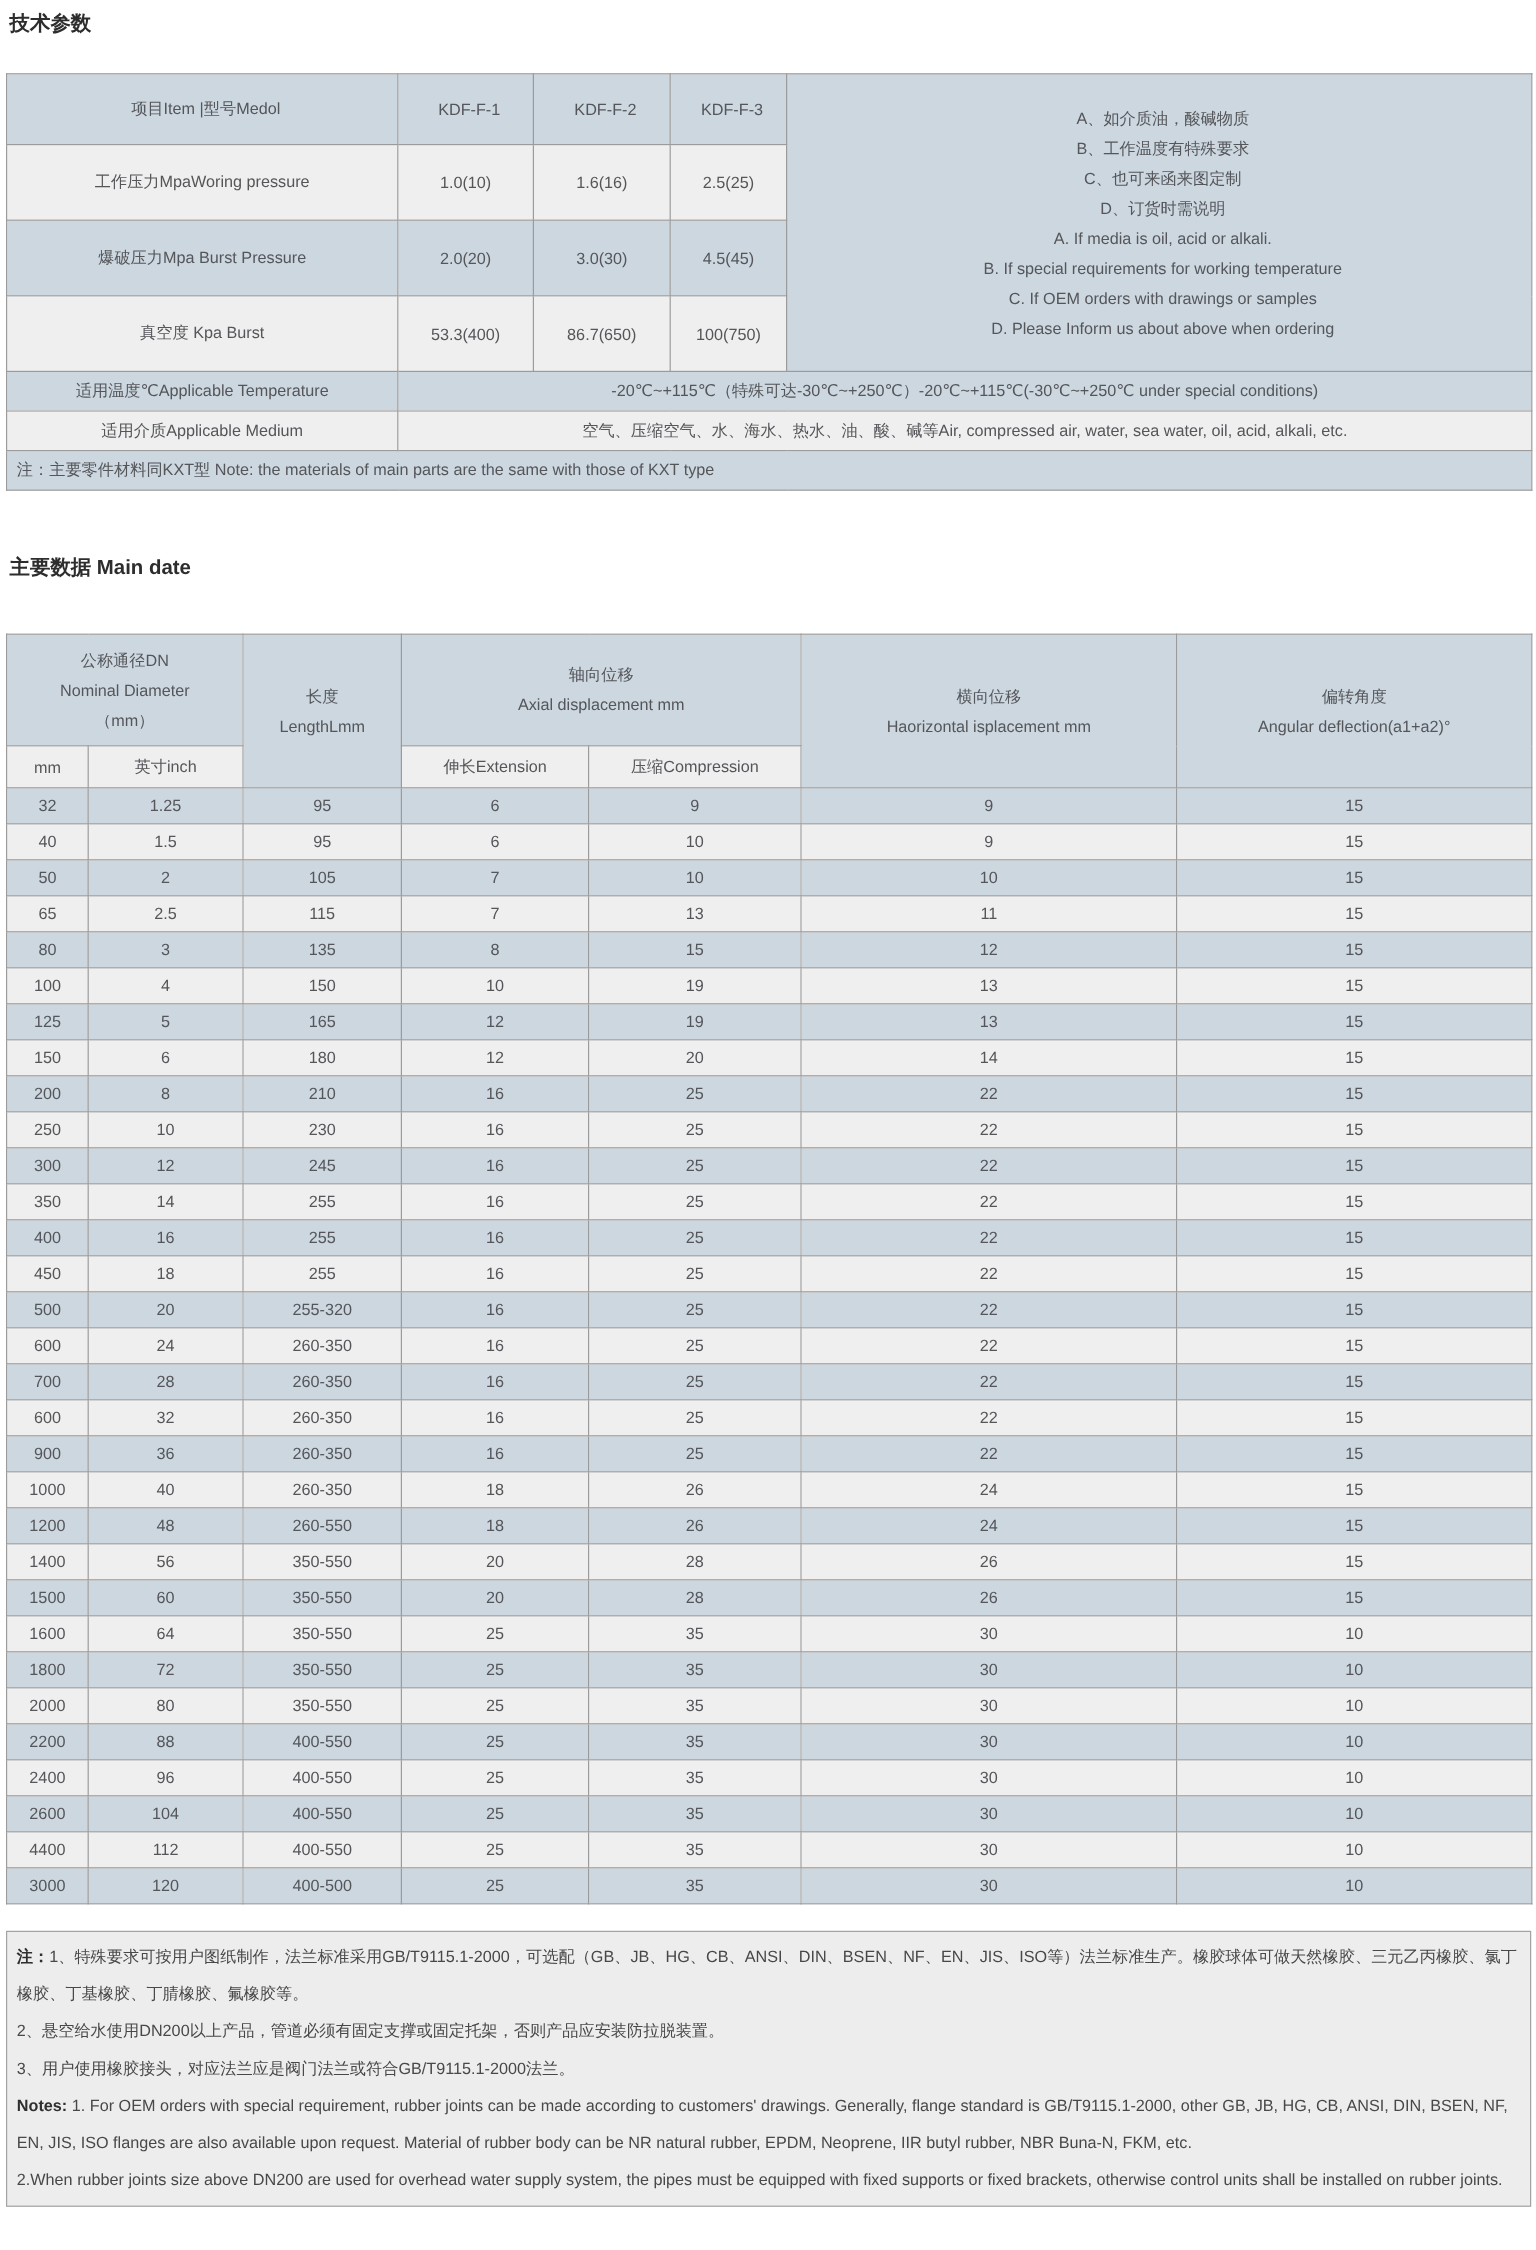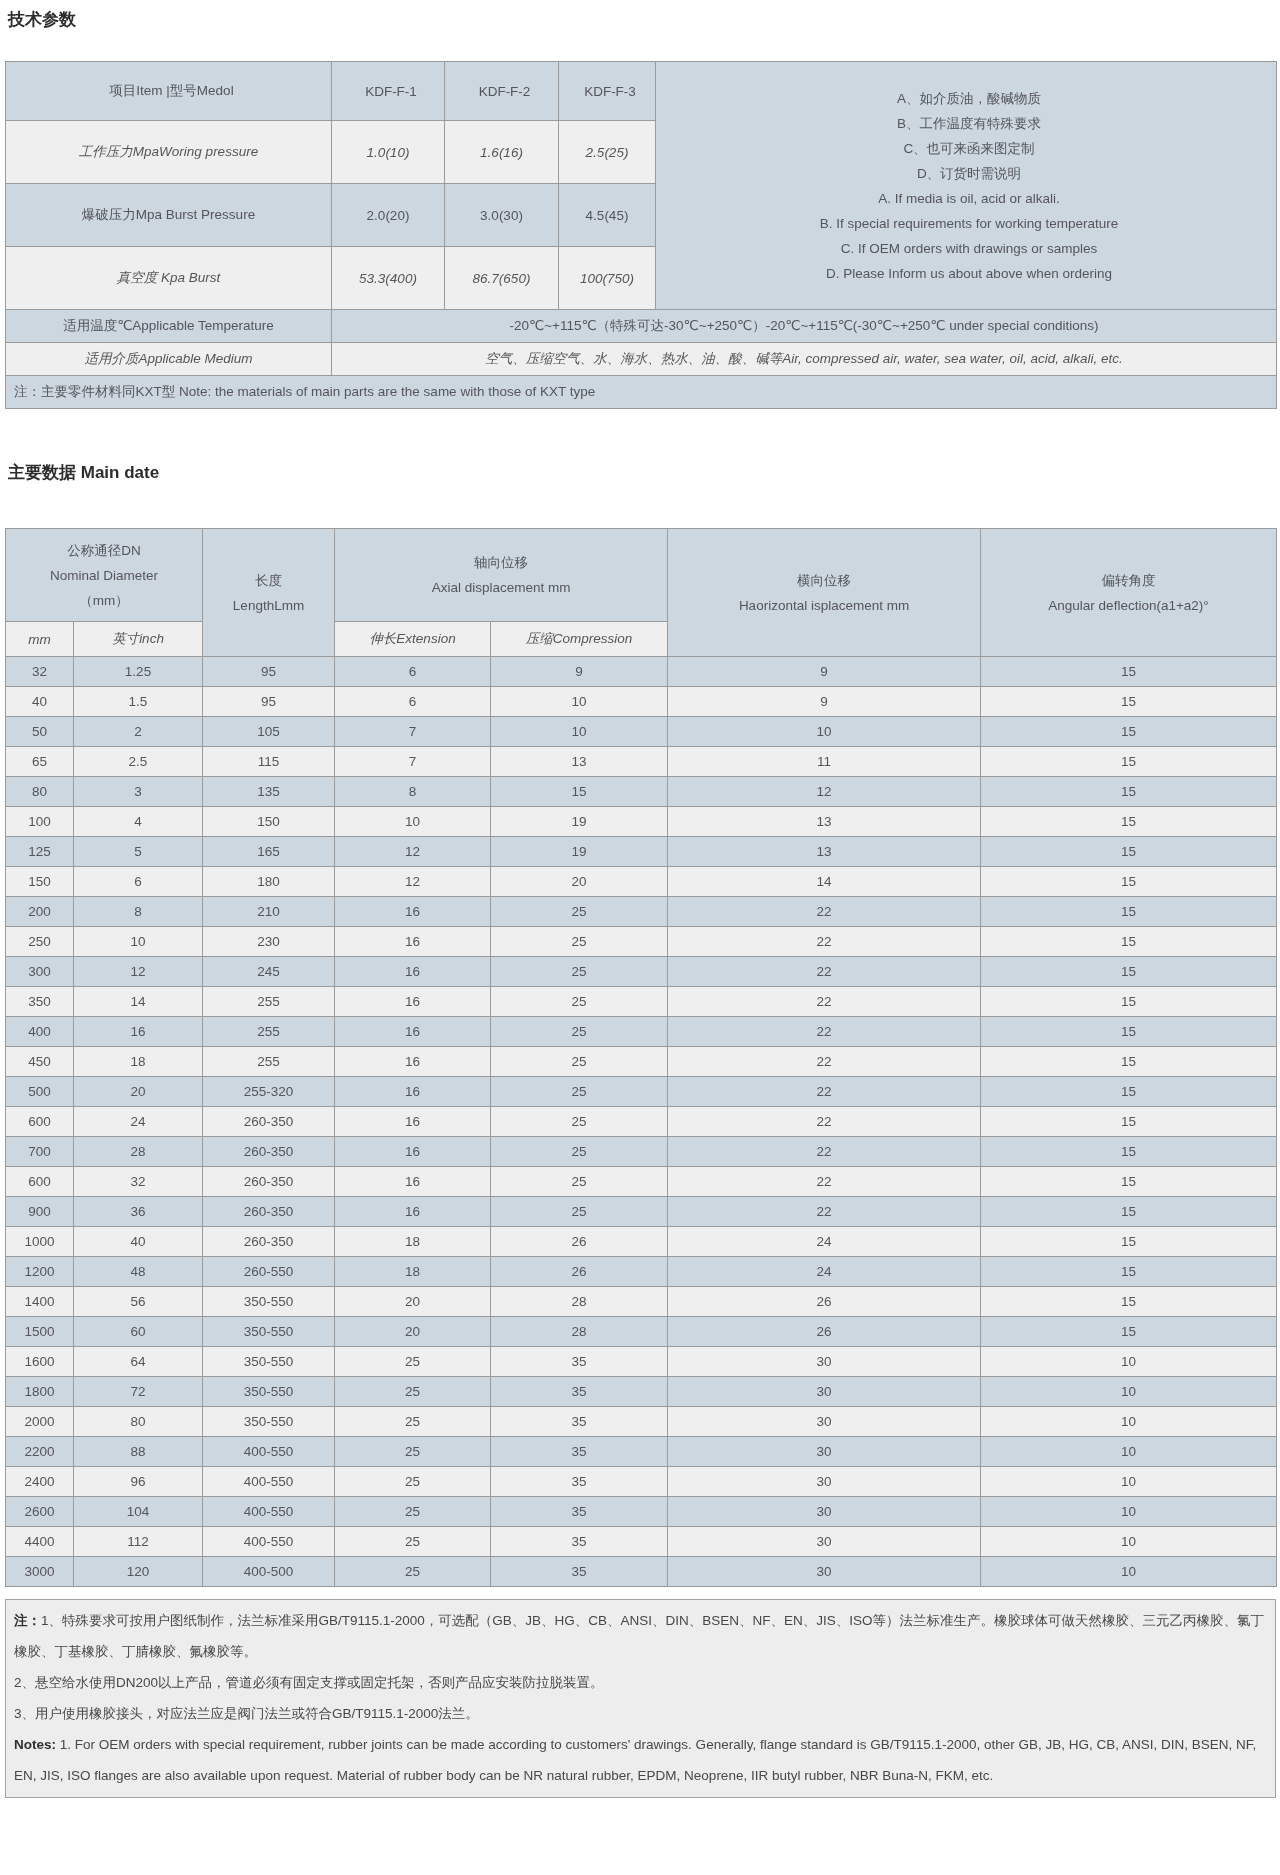--- a/index.html
+++ b/index.html
@@ -27,35 +27,35 @@
   td,th{
     border:1px solid #9b9b9b;
     font-size:13.5px;
     font-weight:normal;
     text-align:center;
     padding:2px 4px;
     overflow:hidden;
     word-wrap:break-word;
   }
   .bg-blue{background:#ccd7e0;}
-  .bg-light{background:#efefef;font-style:italic;}
+  .bg-light{background:#efefef;}
   .h56 td{height:54px;padding-left:10px;}
   .h60 td{height:58px;}
   .h32 td{height:28px;}
   .note-line{line-height:25px;}
   .left{text-align:left;padding-left:8px;}
   #main-table thead tr.top th{height:88px;line-height:25px;}
   #main-table thead tr.sub th{height:30px;}
   #main-table tbody td{height:27px;padding:1px 4px;}
   #main-table tbody tr:nth-child(odd){background:#ccd7e0;}
   #main-table tbody tr:nth-child(even){background:#efefef;}
   .hline{display:block;line-height:25px;}
   .bottom-notes{
     width:1253px;
-    margin-top:12px;
+    margin-top:22px;
     background:#ededed;
     border:1px solid #a3a3a3;
     padding:5px 8px 6px 8px;
   }
   .bnote{
     font-size:13.5px;
     line-height:31px;
     color:#484848;
   }
   .bnote b{color:#2f2f2f;}
@@ -448,15 +448,16 @@
           <td>10</td>
         </tr>
       </tbody>
   </table>
 
   <div class="bottom-notes">
       <div class="bnote"><b>注：</b>1、特殊要求可按用户图纸制作，法兰标准采用GB/T9115.1-2000，可选配（GB、JB、HG、CB、ANSI、DIN、BSEN、NF、EN、JIS、ISO等）法兰标准生产。橡胶球体可做天然橡胶、三元乙丙橡胶、氯丁橡胶、丁基橡胶、丁腈橡胶、氟橡胶等。</div>
       <div class="bnote">2、悬空给水使用DN200以上产品，管道必须有固定支撑或固定托架，否则产品应安装防拉脱装置。</div>
       <div class="bnote">3、用户使用橡胶接头，对应法兰应是阀门法兰或符合GB/T9115.1-2000法兰。</div>
       <div class="bnote"><b>Notes:</b> 1. For OEM orders with special requirement, rubber joints can be made according to customers' drawings. Generally, flange standard is GB/T9115.1-2000, other GB, JB, HG, CB, ANSI, DIN, BSEN, NF, EN, JIS, ISO flanges are also available upon request. Material of rubber body can be NR natural rubber, EPDM, Neoprene, IIR butyl rubber, NBR Buna-N, FKM, etc.</div>
+      <div class="bnote">2.When rubber joints size above DN200 are used for overhead water supply system, the pipes must be equipped with fixed supports or fixed brackets, otherwise control units shall be installed on rubber joints.</div>
     </div>
 
 </div>
 
 </body></html>

